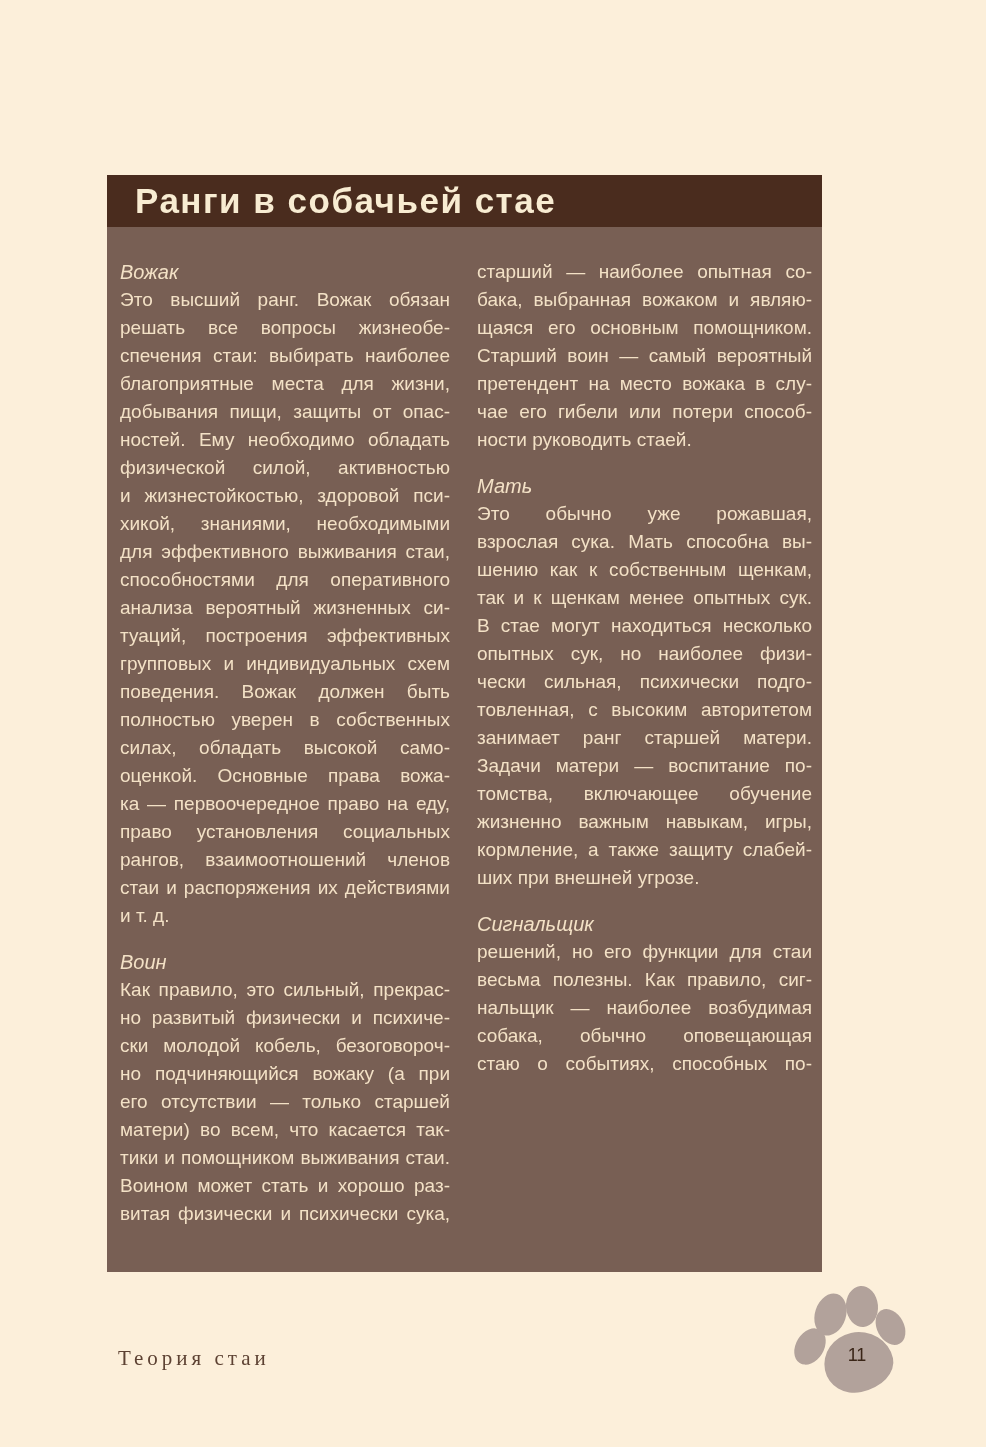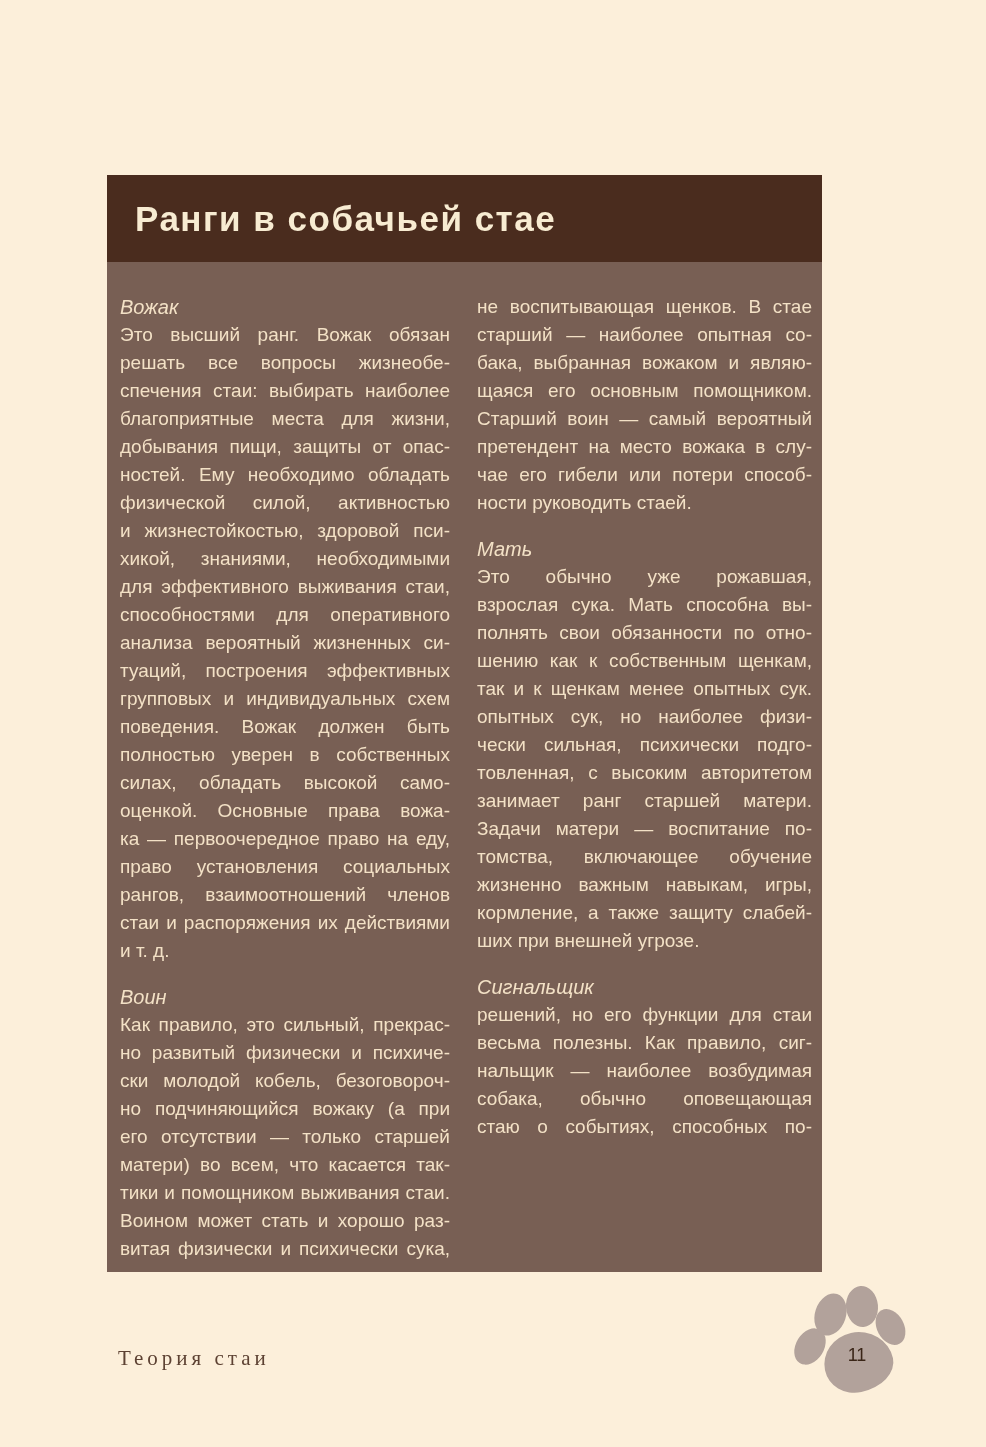--- a/index.html
+++ b/index.html
@@ -21,21 +21,21 @@
     width:986px;height:1447px;
     background:var(--bg);
     overflow:hidden;
   }
   .content-box{
     position:absolute;left:107px;top:175px;
     width:715px;height:1097px;
     background:var(--panel);
   }
   .header-band{
-    height:87px;
+    height:52px;
     background:var(--band);
     display:flex;align-items:center;
     padding-left:28px;
   }
   .page-title{
     font-size:35px;
     font-weight:bold;
     letter-spacing:1.5px;
     color:var(--title-ink);
   }
@@ -155,36 +155,35 @@
             <div class="line">но подчиняющийся вожаку (а при</div>
             <div class="line">его отсутствии — только старшей</div>
             <div class="line">матери) во всем, что касается так-</div>
             <div class="line">тики и помощником выживания стаи.</div>
             <div class="line">Воином может стать и хорошо раз-</div>
             <div class="line">витая физически и психически сука,</div>
           </div>
         </div>
       <div class="col col-right">
           <div class="para">
-            <div class="line">не воспитывающая щенков. В стае</div>
             <div class="line">старший — наиболее опытная со-</div>
             <div class="line">бака, выбранная вожаком и являю-</div>
             <div class="line">щаяся его основным помощником.</div>
             <div class="line">Старший воин — самый вероятный</div>
             <div class="line">претендент на место вожака в слу-</div>
             <div class="line">чае его гибели или потери способ-</div>
             <div class="line end">ности руководить стаей.</div>
           </div>
           <div class="heading">Мать</div>
           <div class="para">
             <div class="line">Это обычно уже рожавшая,</div>
             <div class="line">взрослая сука. Мать способна вы-</div>
-            <div class="line">полнять свои обязанности по отно-</div>
             <div class="line">шению как к собственным щенкам,</div>
             <div class="line">так и к щенкам менее опытных сук.</div>
+            <div class="line">В стае могут находиться несколько</div>
             <div class="line">опытных сук, но наиболее физи-</div>
             <div class="line">чески сильная, психически подго-</div>
             <div class="line">товленная, с высоким авторитетом</div>
             <div class="line">занимает ранг старшей матери.</div>
             <div class="line">Задачи матери — воспитание по-</div>
             <div class="line">томства, включающее обучение</div>
             <div class="line">жизненно важным навыкам, игры,</div>
             <div class="line">кормление, а также защиту слабей-</div>
             <div class="line end">ших при внешней угрозе.</div>
           </div>

